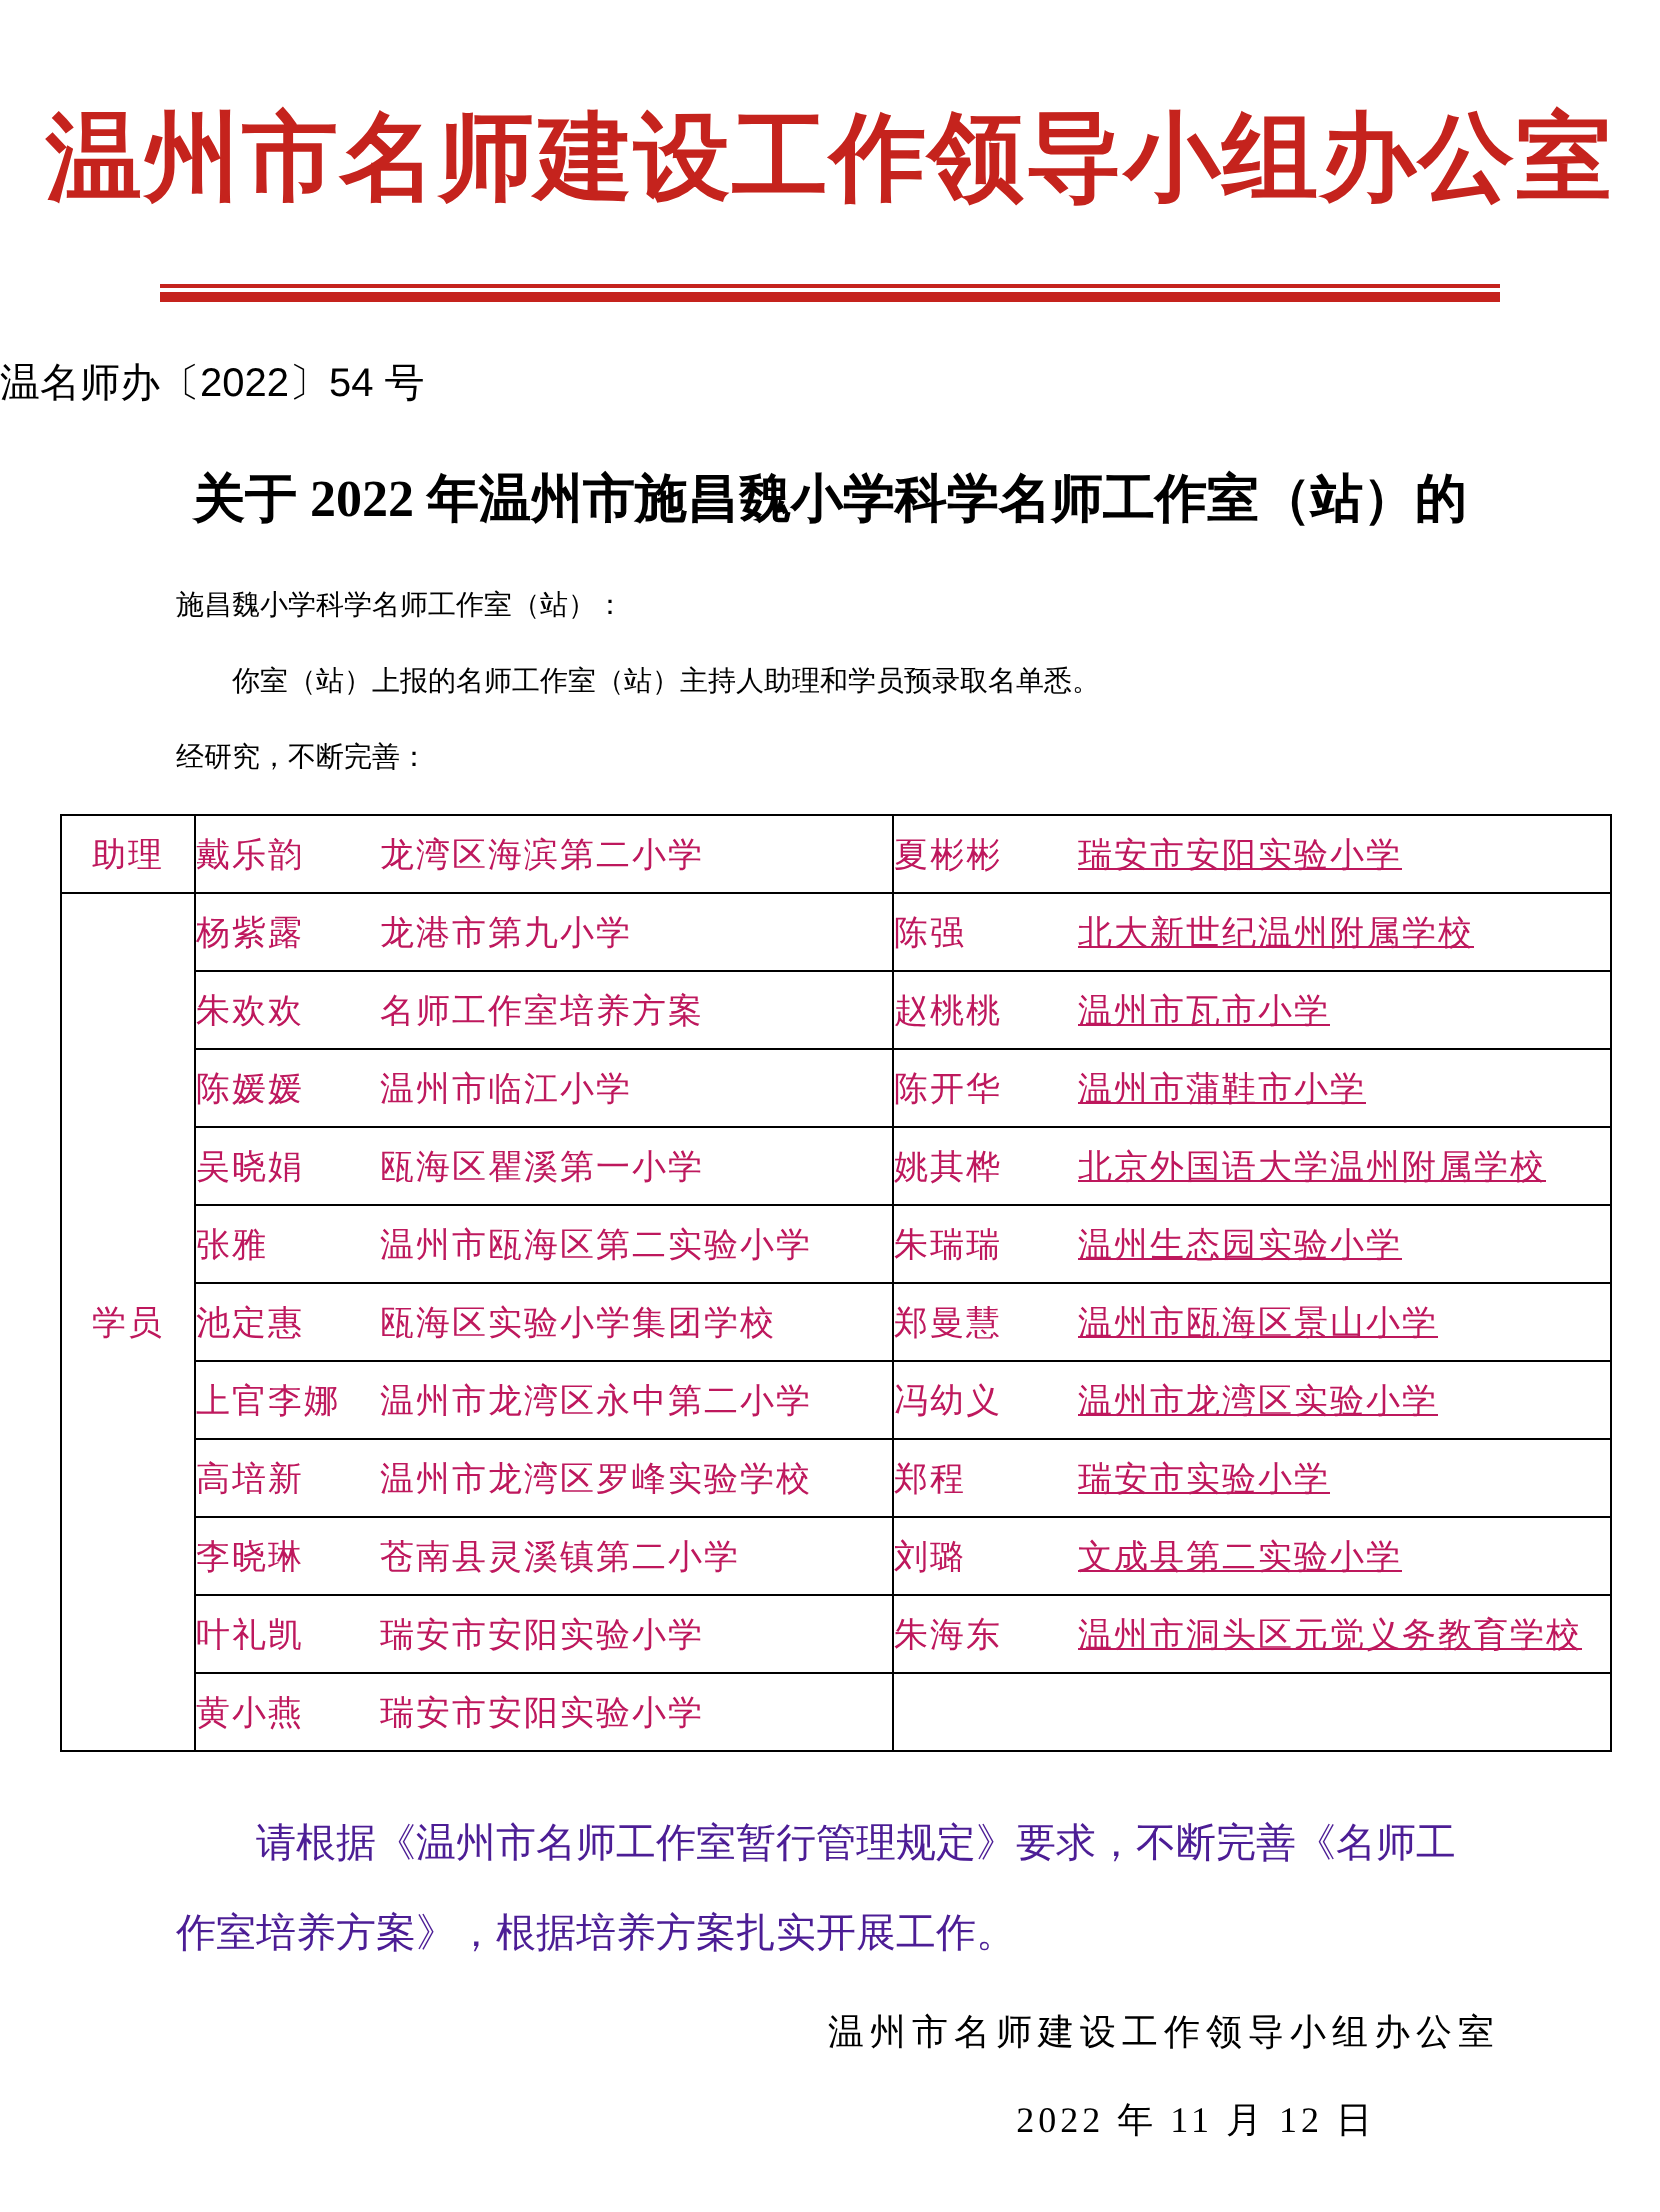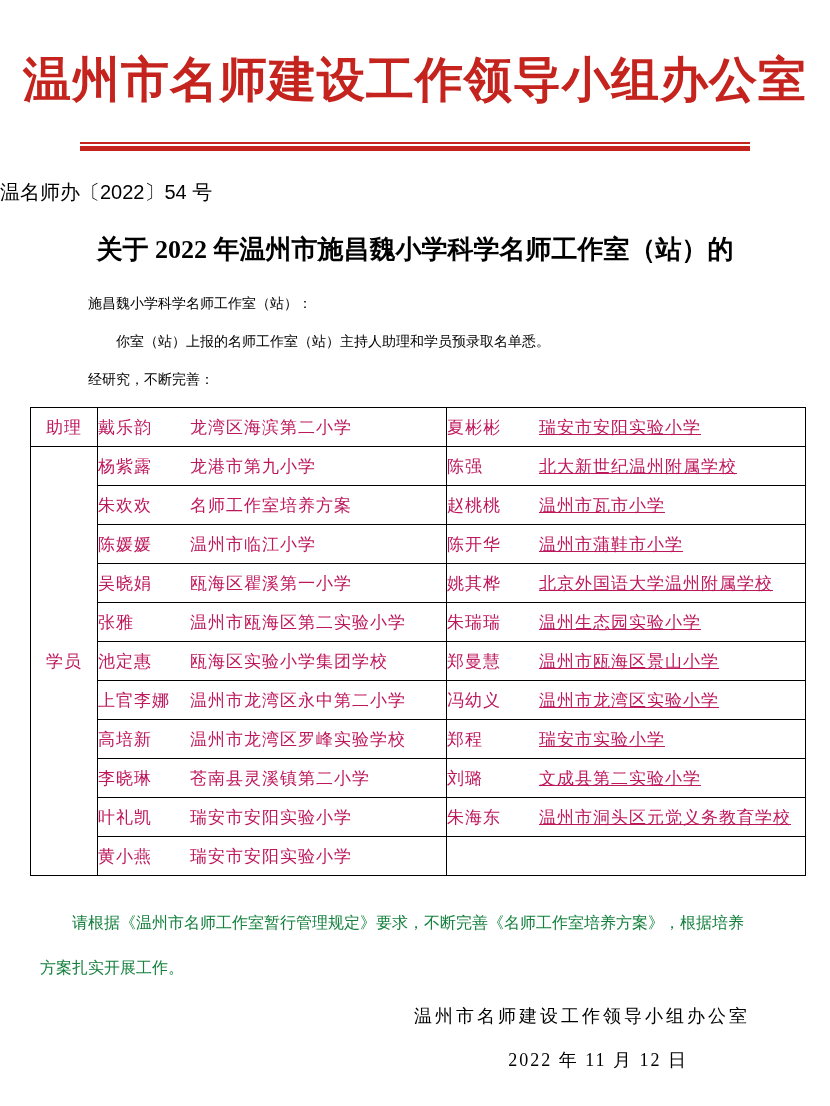--- a/index.html
+++ b/index.html
@@ -88,24 +88,24 @@
   td.member-cell.right { width: 358px; text-decoration: underline; }
   .member-name {
     display: inline-block;
     width: 92px;
     white-space: nowrap;
   }
   .member-school { white-space: nowrap; }
   
   .closing {
     margin-top: 24px;
-    padding: 0 84px 0 40px;
-    font-size: 16px;
+    padding: 0 84px 0 88px;
+    font-size: 20px;
     line-height: 45px;
-    color: #15803d;
+    color: #4c1d95;
   }
   .closing p { margin: 0; text-indent: 2em; }
   .signature {
     margin-top: 14px;
     text-align: right;
     padding-right: 80px;
     font-size: 18px;
     line-height: 24px;
     letter-spacing: 3px;
     color: #000;

